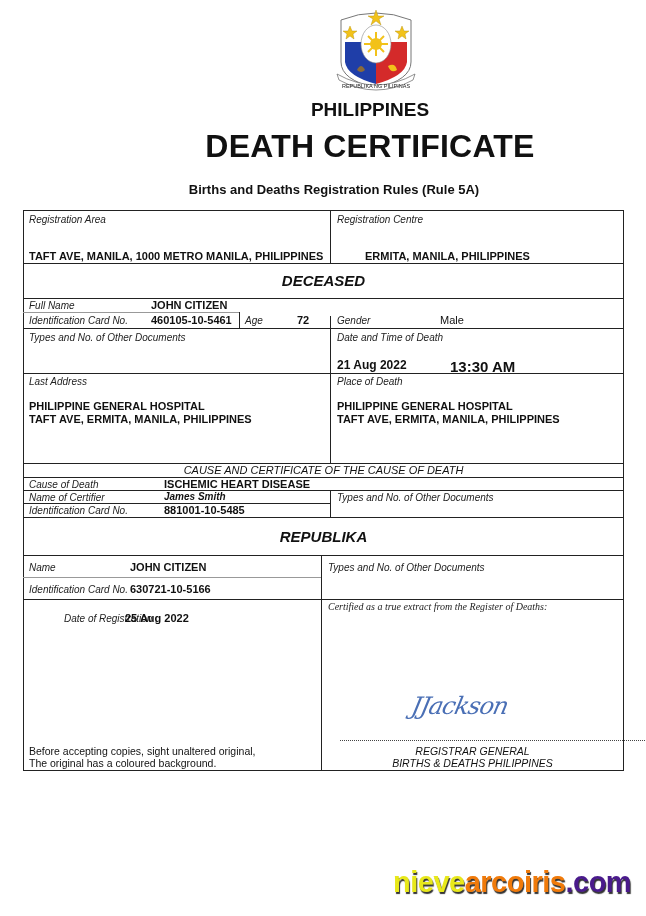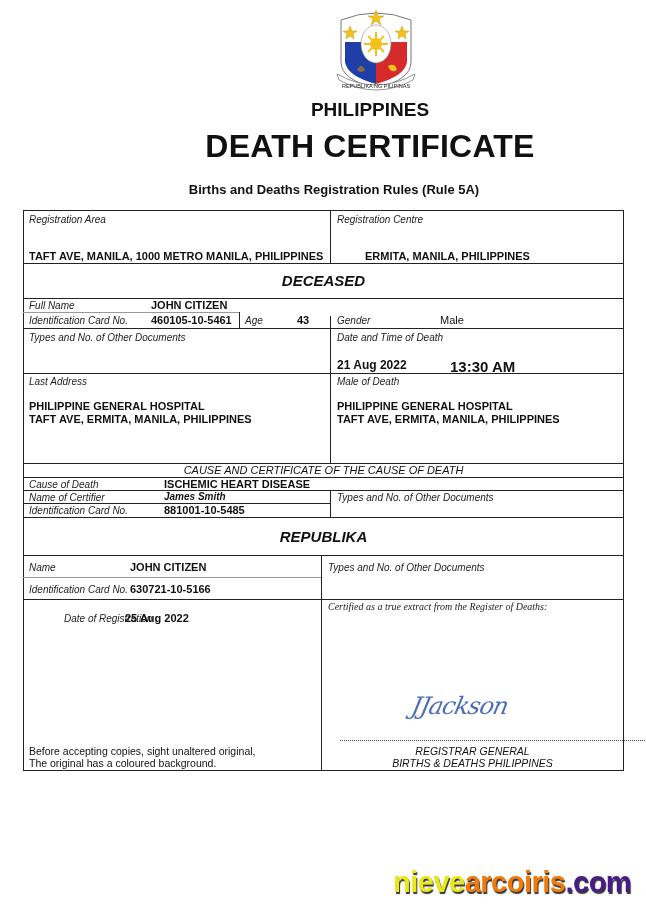--- a/index.html
+++ b/index.html
@@ -60,36 +60,36 @@
 <div class="t sect" style="left:23px;width:601px;top:272px;">DECEASED</div>
 <div class="hl" style="left:23px;top:298px;width:601px;"></div>
 
 <div class="t lbl" style="left:29px;top:300px;">Full Name</div>
 <div class="t val" style="left:151px;top:299px;">JOHN CITIZEN</div>
 <div class="hl" style="left:23px;top:312px;width:216px;border-top-color:#999;"></div>
 <div class="t lbl" style="left:29px;top:315px;">Identification Card No.</div>
 <div class="t val" style="left:151px;top:314px;">460105-10-5461</div>
 <div class="vl" style="left:239px;top:312px;height:16px;"></div>
 <div class="t lbl" style="left:245px;top:315px;">Age</div>
-<div class="t val" style="left:297px;top:314px;">43</div>
+<div class="t val" style="left:297px;top:314px;">72</div>
 <div class="vl" style="left:330px;top:316px;height:147px;"></div>
 <div class="t lbl" style="left:337px;top:315px;">Gender</div>
 <div class="t" style="left:440px;top:314px;font-size:11px;">Male</div>
 <div class="hl" style="left:23px;top:328px;width:601px;"></div>
 
 <div class="t lbl" style="left:29px;top:332px;">Types and No. of Other Documents</div>
 <div class="t lbl" style="left:337px;top:332px;">Date and Time of Death</div>
 <div class="t val" style="left:337px;top:358px;font-size:12px;">21 Aug 2022</div>
 <div class="t val" style="left:450px;top:358px;font-size:15px;">13:30 AM</div>
 <div class="hl" style="left:23px;top:373px;width:601px;"></div>
 
 <div class="t lbl" style="left:29px;top:376px;">Last Address</div>
 <div class="t val" style="left:29px;top:400px;">PHILIPPINE GENERAL HOSPITAL</div>
 <div class="t val" style="left:29px;top:413px;">TAFT AVE, ERMITA, MANILA, PHILIPPINES</div>
-<div class="t lbl" style="left:337px;top:376px;">Male of Death</div>
+<div class="t lbl" style="left:337px;top:376px;">Place of Death</div>
 <div class="t val" style="left:337px;top:400px;">PHILIPPINE GENERAL HOSPITAL</div>
 <div class="t val" style="left:337px;top:413px;">TAFT AVE, ERMITA, MANILA, PHILIPPINES</div>
 <div class="hl" style="left:23px;top:463px;width:601px;"></div>
 
 <div class="t" style="left:23px;width:601px;top:464px;text-align:center;font-style:italic;font-size:11px;">CAUSE AND CERTIFICATE OF THE CAUSE OF DEATH</div>
 <div class="hl" style="left:23px;top:477px;width:601px;"></div>
 <div class="t lbl" style="left:29px;top:479px;text-align:right;">Cause of Death</div>
 <div class="t val" style="left:164px;top:478px;">ISCHEMIC HEART DISEASE</div>
 <div class="hl" style="left:23px;top:490px;width:601px;"></div>
 <div class="t lbl" style="left:29px;top:492px;">Name of Certifier</div>

